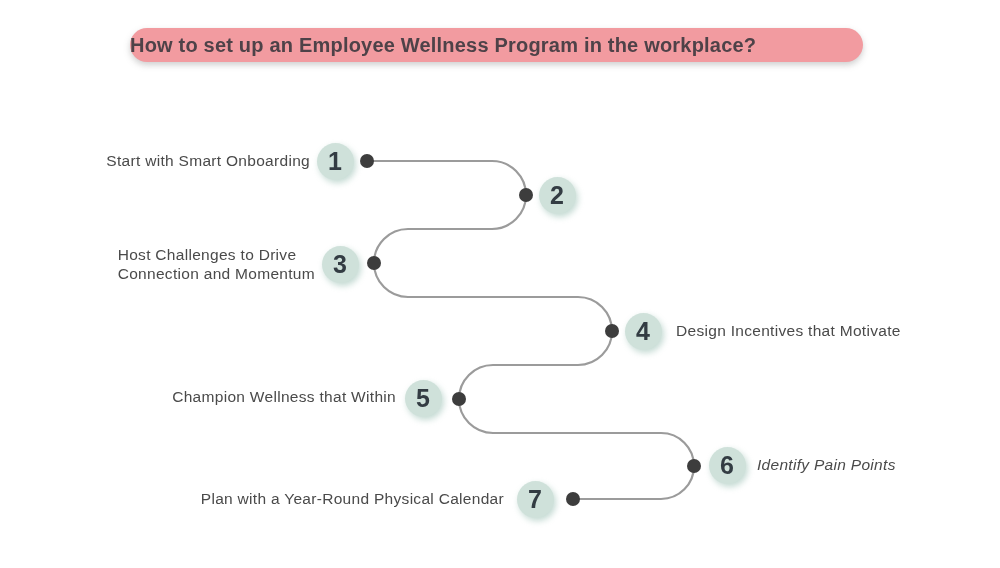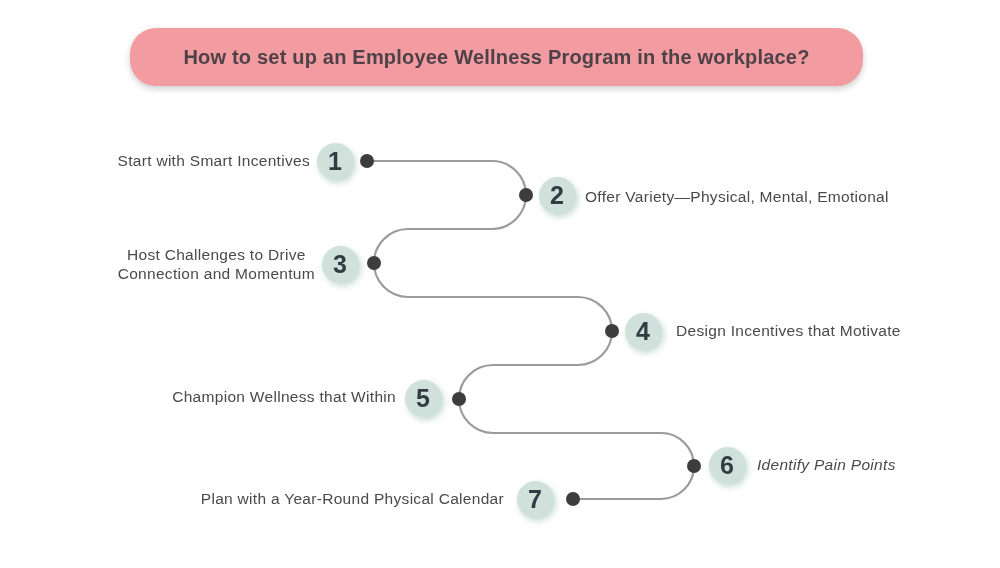--- a/index.html
+++ b/index.html
@@ -13,27 +13,26 @@
     width: 1000px;
     height: 568px;
     background: var(--background, #ffffff);
     overflow: hidden;
   }
   .banner {
     position: absolute;
     left: 130px;
     top: 28px;
     width: 733px;
-    height: 58px;
+    height: 34px;
     border-radius: 26px;
     background: var(--banner_bg, #f29ba0);
     box-shadow: 0 3px 6px rgba(130,130,130,0.38);
     display: flex;
     align-items: center;
-    justify-content: center;
   }
   .banner-text {
     font-size: 20px;
     font-weight: 700;
     letter-spacing: 0.2px;
     color: var(--banner_text, #4e4248);
   }
   svg.flow {
     position: absolute;
     left: 0;
@@ -64,21 +63,21 @@
   .label {
     position: absolute;
     font-size: 15.5px;
     line-height: 19px;
     letter-spacing: 0.3px;
     color: var(--label_text, #4a4a4a);
     white-space: pre-line;
   }
   .label.anchor-right { text-align: right; }
   .label.anchor-left  { text-align: left; }
-  .label.center-lines { text-align: center; }
+  .label.center-lines { }
   .nowrap { white-space: nowrap; }
 </style>
 </head>
 <body>
 
 <div class="canvas">
 
   <div class="banner">
     <span class="banner-text">How to set up an Employee Wellness Program in the workplace?</span>
   </div>
@@ -95,22 +94,21 @@
   </svg>
 
   <div class="badge" style="left:316.5px; top:142.5px;">1</div>
   <div class="badge" style="left:538.5px; top:177px;">2</div>
   <div class="badge" style="left:321.5px; top:245.5px;">3</div>
   <div class="badge" style="left:624.5px; top:312.5px;">4</div>
   <div class="badge" style="left:404.5px; top:379.5px;">5</div>
   <div class="badge" style="left:708.5px; top:446.5px;">6</div>
   <div class="badge" style="left:516.5px; top:480.5px;">7</div>
 
-  <div class="label anchor-right nowrap" style="right:690px; top:151px;">Start with Smart Incentives</div>
-  <div class="label anchor-left nowrap" style="left:585px;  top:187px;">Offer Variety—Physical, Mental, Emotional</div>
+  <div class="label anchor-right nowrap" style="right:690px; top:151px;">Start with Smart Onboarding</div>
   <div class="label center-lines" style="right:685px; top:245px;">Host Challenges to Drive
 Connection and Momentum</div>
   <div class="label anchor-left nowrap" style="left:676px;  top:321px;">Design Incentives that Motivate</div>
   <div class="label anchor-right nowrap" style="right:604px; top:387px;">Champion Wellness that Within</div>
   <div class="label anchor-left nowrap" style="left:757px;  top:455px;font-style:italic;">Identify Pain Points</div>
   <div class="label anchor-right nowrap" style="right:496px; top:489px;">Plan with a Year-Round Physical Calendar</div>
 
 </div>
 
 </body></html>

